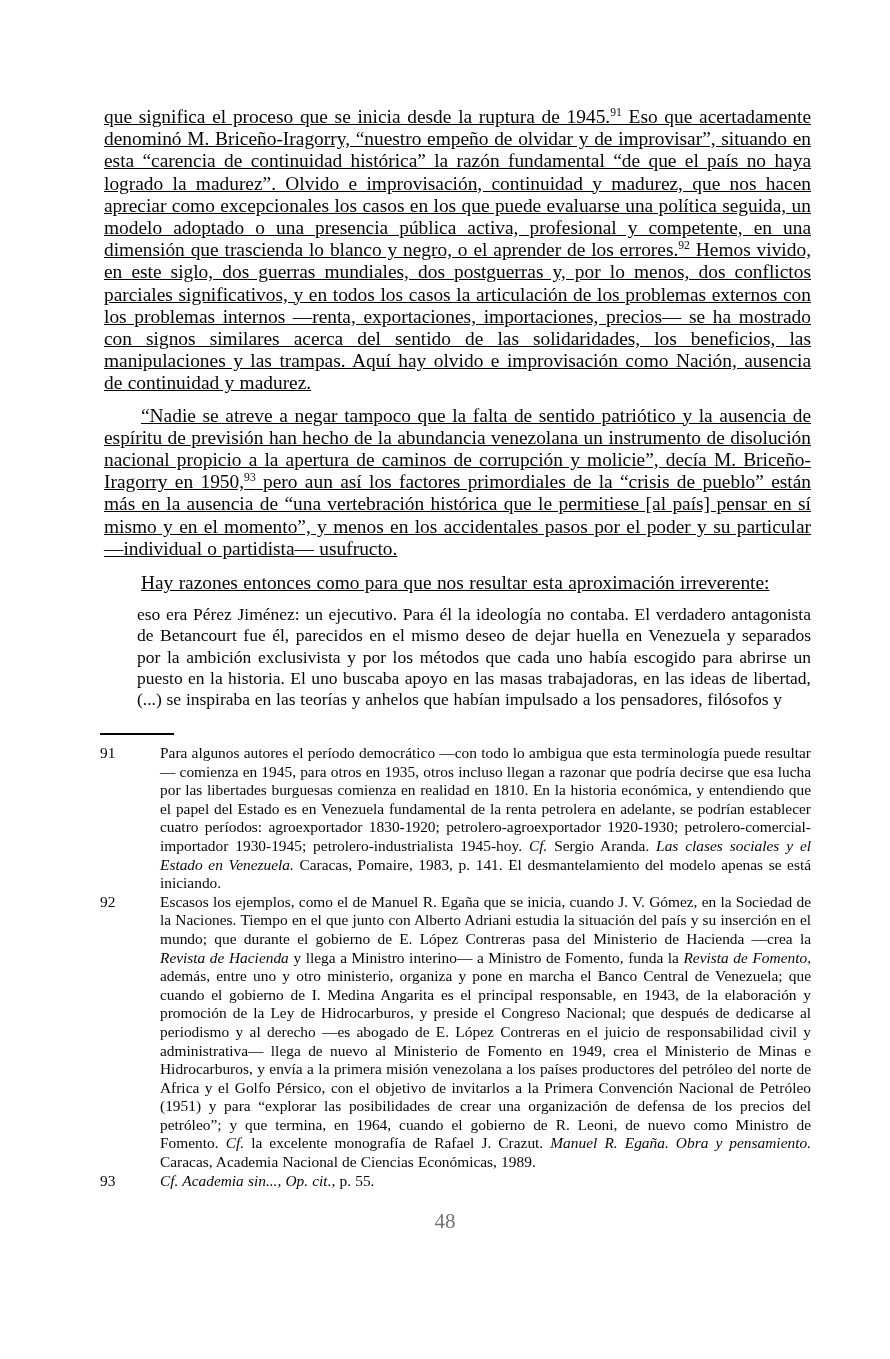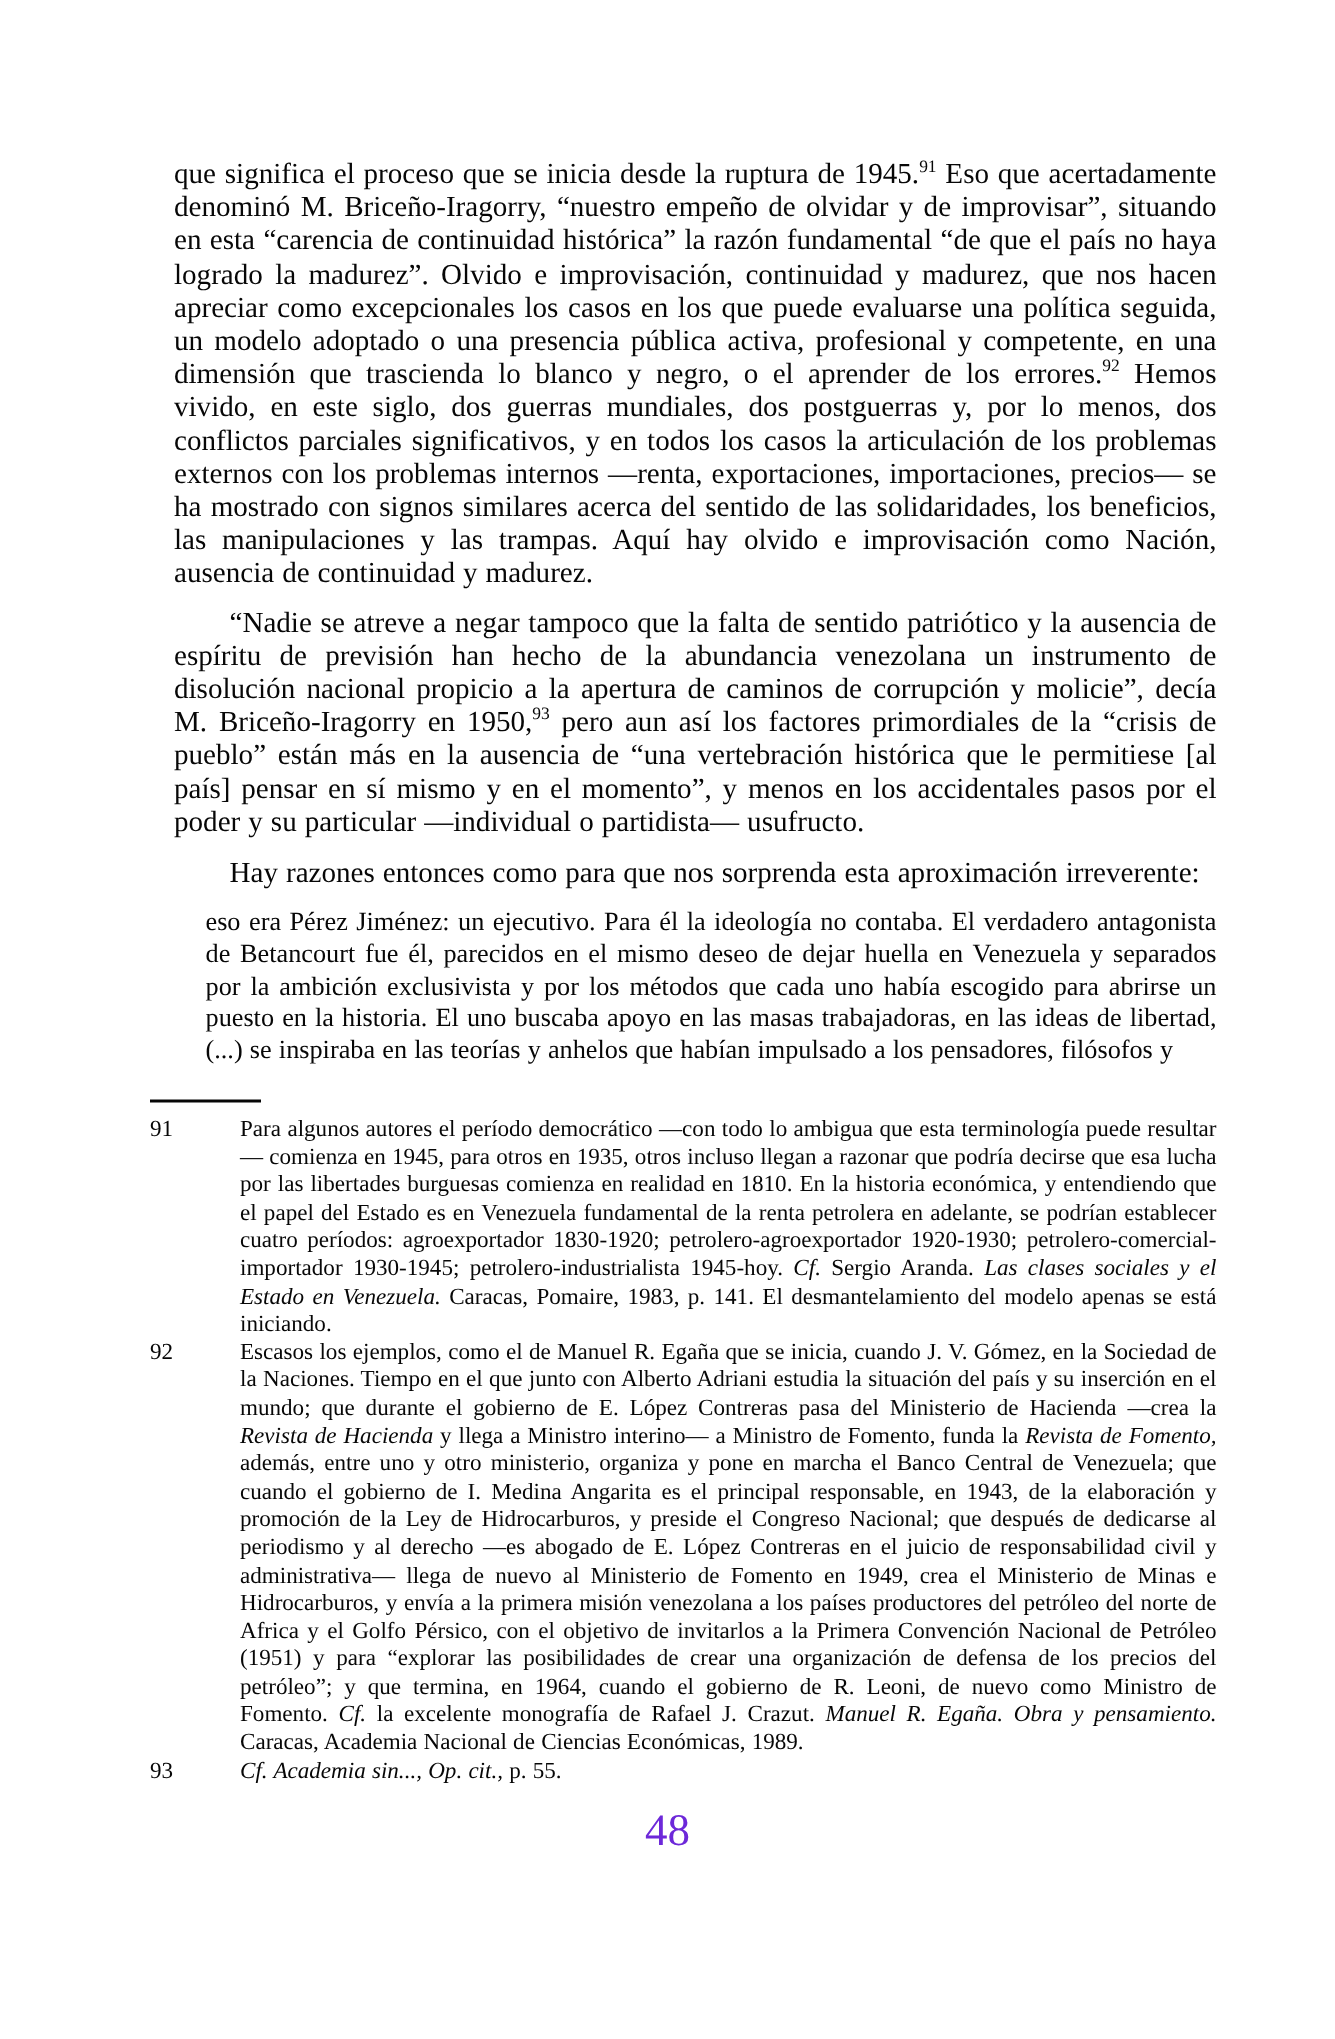--- a/index.html
+++ b/index.html
@@ -3,53 +3,54 @@
 <meta charset="utf-8">
 <style>
   html, body { margin:0; padding:0; background:#ffffff; }
   .page {
     position:relative; width:890px; height:1359px; background:#ffffff;
     font-family:"Liberation Serif", serif; color:#070707; overflow:hidden;
     -webkit-font-smoothing:antialiased;
   }
   .main { position:absolute; left:100px; top:106px; width:711px; }
   .para {
-    margin:0 0 10px 16px; text-align:justify; font-size:19.4px; line-height:22.2px;
+    margin:0 0 10px 4px; text-align:justify; font-size:19.4px; line-height:22.2px;
     word-spacing:0.5px;
+    text-decoration:underline;
   }
   .para.indent { text-indent:37px; }
   .para.lead { margin-bottom:12px; }
   sup.fnref { font-size:0.6em; line-height:0; vertical-align:super; }
   .quote {
     margin:10px 0 12px 37px; width:674px; text-align:justify;
     font-size:17.5px; line-height:21.2px; word-spacing:0.4px;
   }
   .fn-sep { position:absolute; left:100px; top:733px; width:74px; height:2px; background:#060606; }
   .footnotes { position:absolute; left:100px; top:744px; width:711px; }
   .fn { display:flex; align-items:flex-start; }
   .fn-num { flex:0 0 60px; width:60px; font-size:15.4px; line-height:18.6px; }
   .fn-text { flex:1 1 auto; text-align:justify; font-size:15.4px; line-height:18.6px; word-spacing:0.3px; }
   .it { font-style:italic;margin-top:40px; }
   .page-number {
     position:absolute; left:0; top:1206px; width:890px; text-align:center;
-    font-size:30px; line-height:30px; color:#6d28d9;
+    font-size:21px; line-height:30px; color:#737373;
   }
 </style>
 </head>
 <body>
 
 <div class="page">
 
   <div class="main">
 
     <p class="para"><span>que significa el proceso que se inicia desde la ruptura de 1945.</span><sup class="fnref">91</sup><span> Eso que acertadamente denominó M. Briceño-Iragorry, “nuestro empeño de olvidar y de improvisar”, situando en esta “carencia de continuidad histórica” la razón fundamental “de que el país no haya logrado la madurez”. Olvido e improvisación, continuidad y madurez, que nos hacen apreciar como excepcionales los casos en los que puede evaluarse una política seguida, un modelo adoptado o una presencia pública activa, profesional y competente, en una dimensión que trascienda lo blanco y negro, o el aprender de los errores.</span><sup class="fnref">92</sup><span> Hemos vivido, en este siglo, dos guerras mundiales, dos postguerras y, por lo menos, dos conflictos parciales significativos, y en todos los casos la articulación de los problemas externos con los problemas internos —renta, exportaciones, importaciones, precios— se ha mostrado con signos similares acerca del sentido de las solidaridades, los beneficios, las manipulaciones y las trampas. Aquí hay olvido e improvisación como Nación, ausencia de continuidad y madurez.</span></p>
 
     <p class="para indent lead"><span>“Nadie se atreve a negar tampoco que la falta de sentido patriótico y la ausencia de espíritu de previsión han hecho de la abundancia venezolana un instrumento de disolución nacional propicio a la apertura de caminos de corrupción y molicie”, decía M. Briceño-Iragorry en 1950,</span><sup class="fnref">93</sup><span> pero aun así los factores primordiales de la “crisis de pueblo” están más en la ausencia de “una vertebración histórica que le permitiese [al país] pensar en sí mismo y en el momento”, y menos en los accidentales pasos por el poder y su particular —individual o partidista— usufructo.</span></p>
 
-    <p class="para indent"><span>Hay razones entonces como para que nos sorprenda esta aproximación irreverente:</span></p>
+    <p class="para indent"><span>Hay razones entonces como para que nos resultar esta aproximación irreverente:</span></p>
 
     <div class="quote"><span>eso era Pérez Jiménez: un ejecutivo. Para él la ideología no contaba. El verdadero antagonista de Betancourt fue él, parecidos en el mismo deseo de dejar huella en Venezuela y separados por la ambición exclusivista y por los métodos que cada uno había escogido para abrirse un puesto en la historia. El uno buscaba apoyo en las masas trabajadoras, en las ideas de libertad, (...) se inspiraba en las teorías y anhelos que habían impulsado a los pensadores, filósofos y</span></div>
 
   </div>
 
   <div class="fn-sep"></div>
 
   <div class="footnotes">
 
     <div class="fn">

